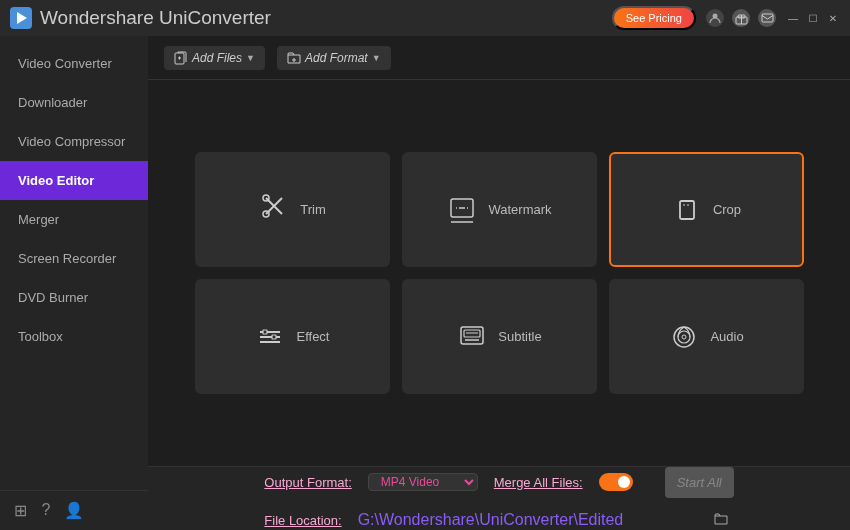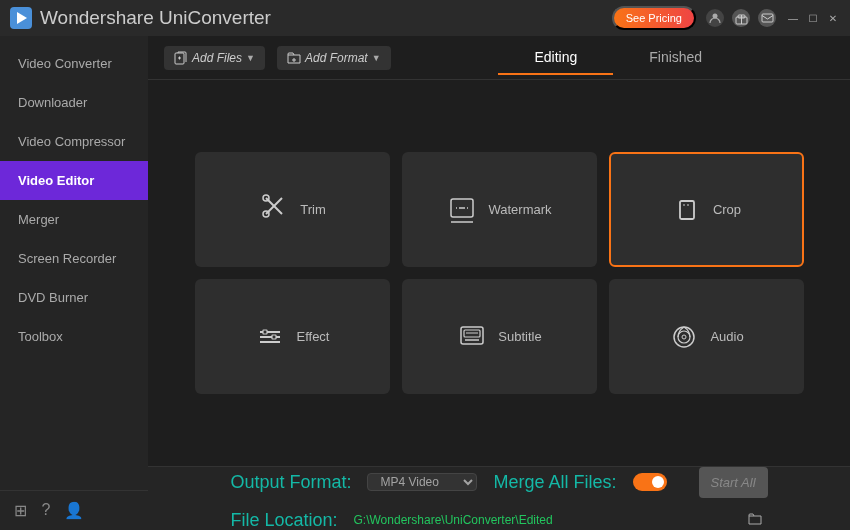--- a/index.html
+++ b/index.html
@@ -233,29 +233,30 @@
     .bottom-row {
       display: flex;
       align-items: center;
       width: 100%;
       gap: 16px;
     }
     .bottom-row + .bottom-row {
       margin-top: 6px;
     }
     .bottom-label {
-      font-size: 18px;
-      color: #14b8a6;
+      font-size: 13px;
+      color: #f9a8d4;
       white-space: nowrap;
+      text-decoration: underline;
     }
     .bottom-select {
       background: #333;
       border: 1px solid #444;
       border-radius: 4px;
-      color: #a3a3a3;
+      color: #ec4899;
       font-size: 12px;
       padding: 0 8px;
       cursor: pointer;
       min-width: 110px;
     }
     .merge-toggle {
       width: 34px;
       height: 18px;
       background: #f97316;
       border-radius: 9px;
@@ -267,22 +268,22 @@
       content: '';
       position: absolute;
       right: 3px;
       top: 3px;
       width: 12px;
       height: 12px;
       background: #fff;
       border-radius: 50%;
     }
     .file-location-path {
-      font-size: 12px;
-      color: #22c55e;
+      font-size: 16px;
+      color: #8b5cf6;
       flex: 1;
     }
     .folder-btn {
       background: none;
       border: none;
       color: #aaa;
       font-size: 14px;
       cursor: pointer;
       padding: 2px 6px;
     }
@@ -399,28 +400,20 @@
         <svg width="14" height="14" viewBox="0 0 14 14" fill="none">
           <path d="M1 4h12v8H1z" stroke="#ccc" stroke-width="1" rx="1"></path>
           <path d="M1 4V3a1 1 0 011-1h4l1 2" stroke="#ccc" stroke-width="1"></path>
           <line x1="7" y1="7" x2="7" y2="11" stroke="#ccc" stroke-width="1"></line>
           <line x1="5" y1="9" x2="9" y2="9" stroke="#ccc" stroke-width="1"></line>
         </svg>
         <span>Add Format</span>
         <span class="chevron">▼</span>
       </button>
 
-      <div class="tabs">
-        <div class="tab active">
-          <span>Editing</span>
-        </div>
-        <div class="tab">
-          <span>Finished</span>
-        </div>
-      </div>
     </div>
 
     <div class="grid-area">
       <div class="grid">
 
         <div class="grid-card">
           <svg class="icon-svg" viewBox="0 0 32 32" fill="none">
             <line x1="8" y1="4" x2="24" y2="20" stroke="#ccc" stroke-width="2"></line>
             <line x1="8" y1="20" x2="24" y2="4" stroke="#ccc" stroke-width="2"></line>
             <circle cx="8" cy="4" r="3" stroke="#ccc" stroke-width="1.5"></circle>

